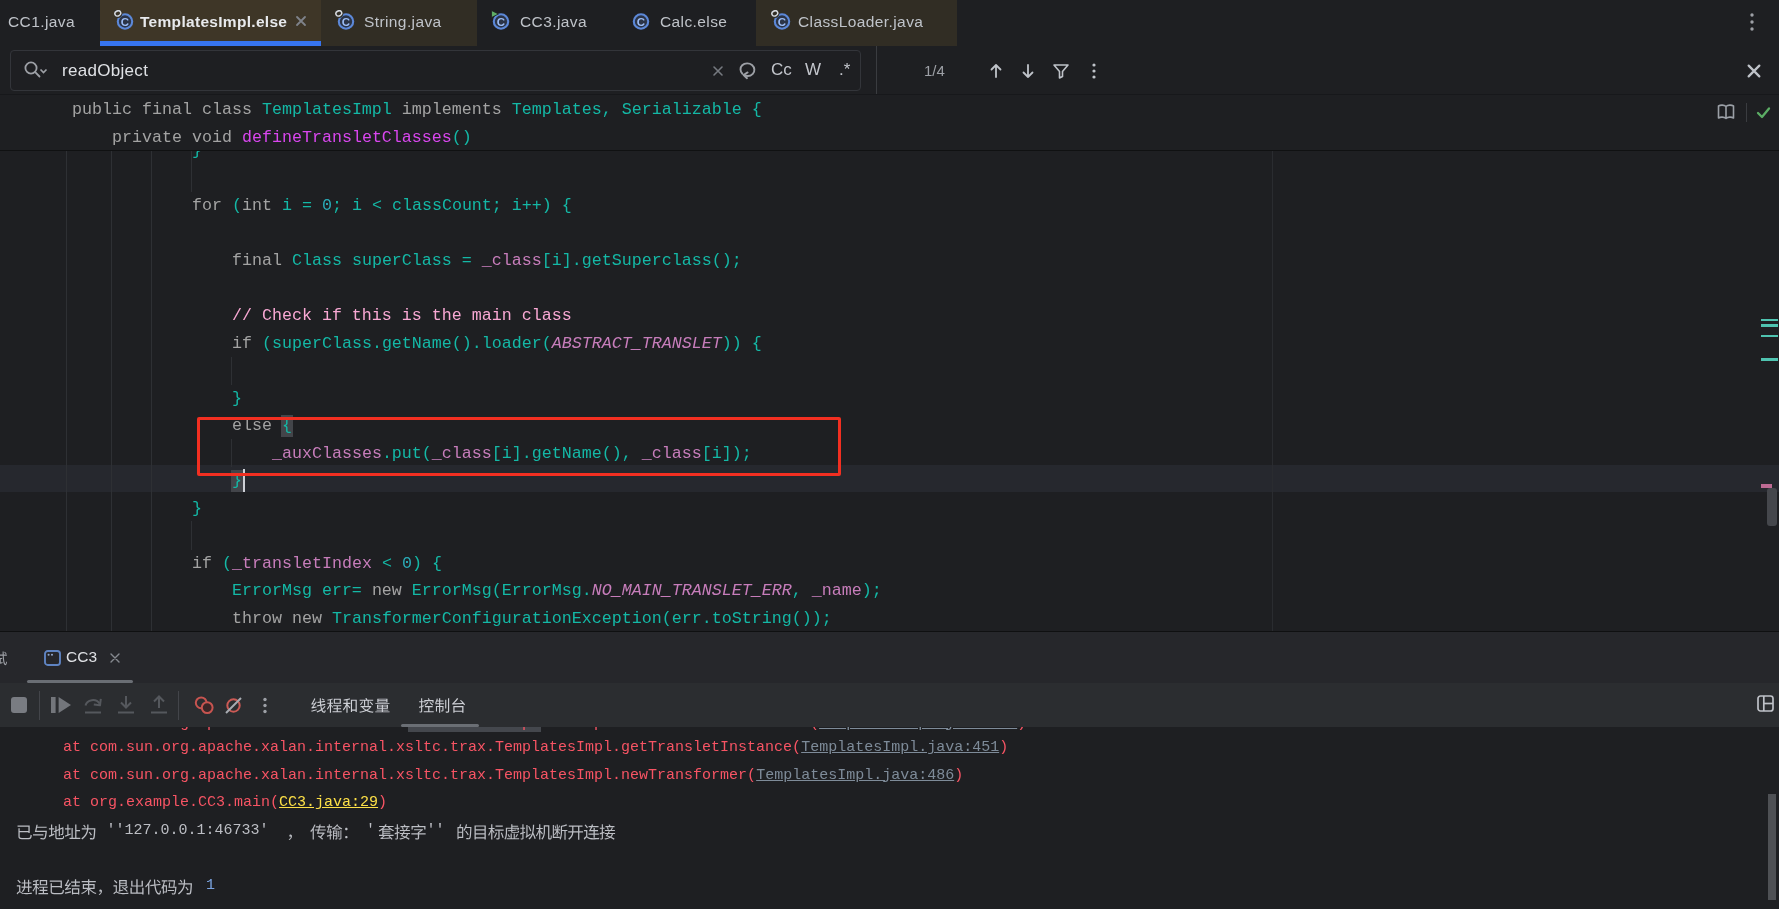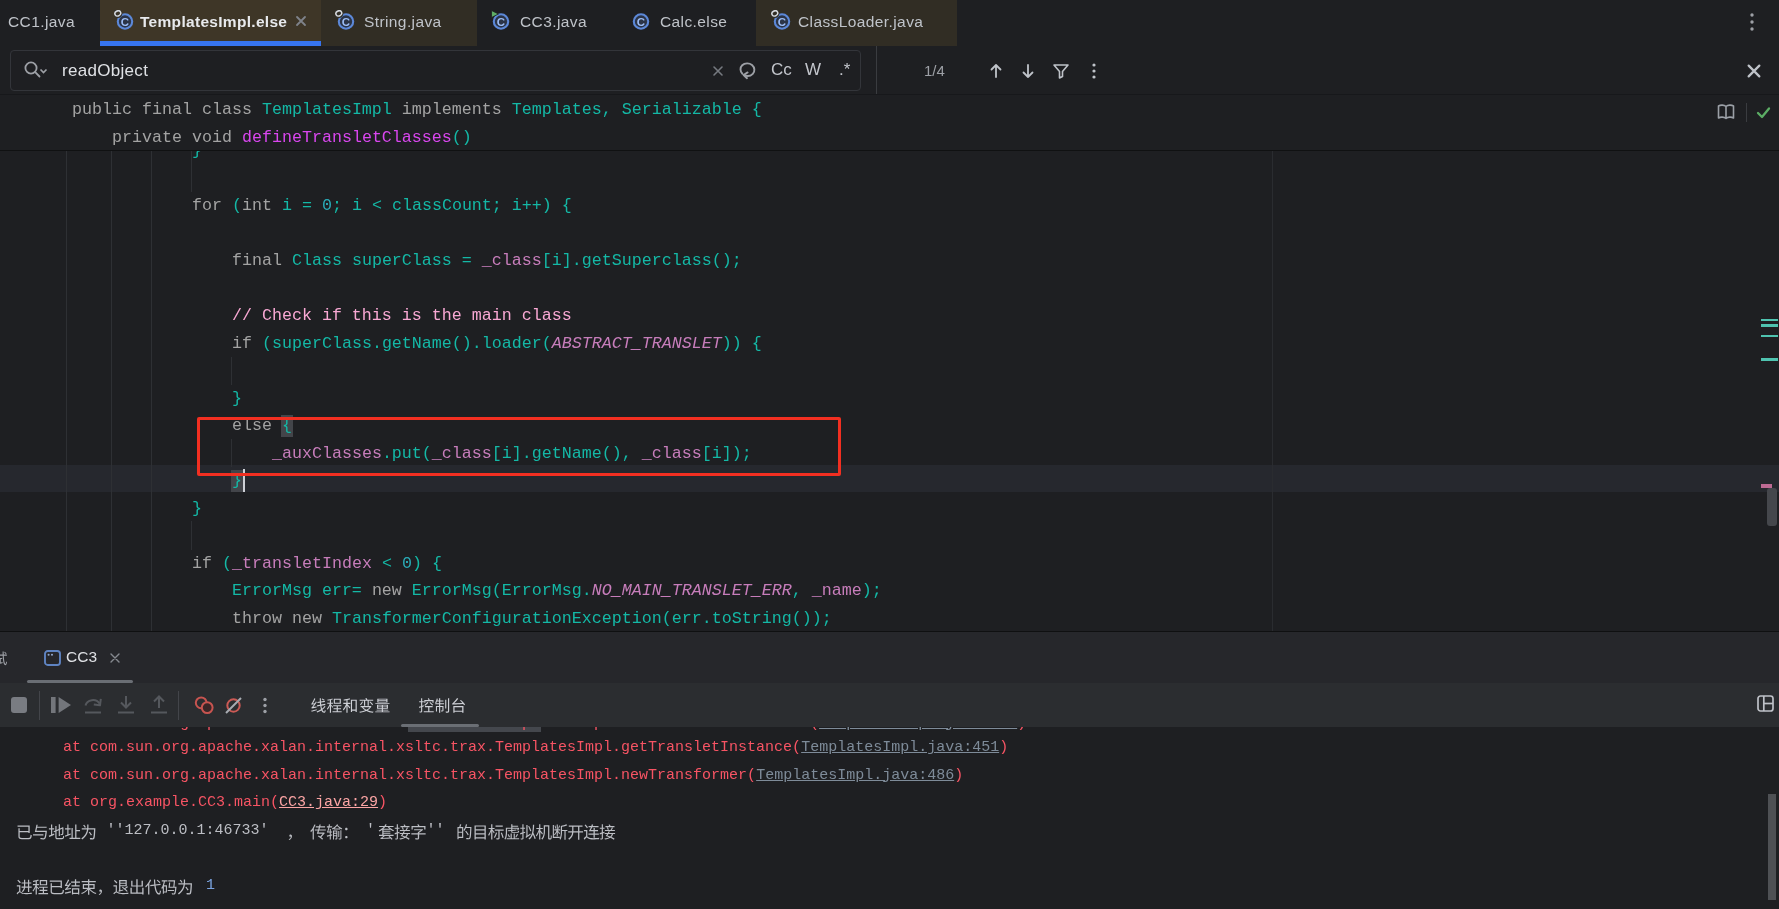--- a/index.html
+++ b/index.html
@@ -2,21 +2,21 @@
 <html><head><meta charset="utf-8"><style>
 *{margin:0;padding:0;box-sizing:border-box}
 body{width:1779px;height:909px;background:#1e1f22;overflow:hidden;font-family:"Liberation Sans",sans-serif}
 #app{position:absolute;left:0;top:0;width:1779px;height:909px;overflow:hidden}
 .abs{position:absolute}
 .mono{font-family:"Liberation Mono",monospace;font-size:16.66px;line-height:27.5px;white-space:pre;color:#bcbec4}
 .cmono{font-family:"Liberation Mono",monospace;font-size:15px;line-height:27.5px;white-space:pre;color:#f75464}
 .k{color:#a3a3a3}.d{color:#14b8a6}.f{color:#c77dbb}.sf{color:#c77dbb;font-style:italic}
 .n{color:#2aacb8}.c{color:#f9a8d4}.m{color:#d946ef}
 .rl{color:#7e8b99;text-decoration:underline}
-.bl{color:#fca5a5;text-decoration:underline}
+.bl{color:#fde047;text-decoration:underline}
 .tabtxt{font-size:15.5px;color:#bfc3c9;line-height:20px;letter-spacing:0.4px}
 svg{display:block}
 </style></head><body>
 <div id="app">
     <div style="position:absolute;left:0;top:0;width:1779px;height:46px;background:#1e1f22"></div>
     <div style="position:absolute;left:100px;top:0;width:221px;height:46px;background:#3e3627"></div>
     <div style="position:absolute;left:321px;top:0;width:156px;height:46px;background:#312d24"></div>
     <div style="position:absolute;left:756px;top:0;width:201px;height:46px;background:#312d24"></div>
     <div style="position:absolute;left:100px;top:41px;width:221px;height:5px;background:#3674f0"></div>
     <div style="position:absolute;left:8px;top:12px;width:90px"><span class="tabtxt">CC1.java</span></div>

